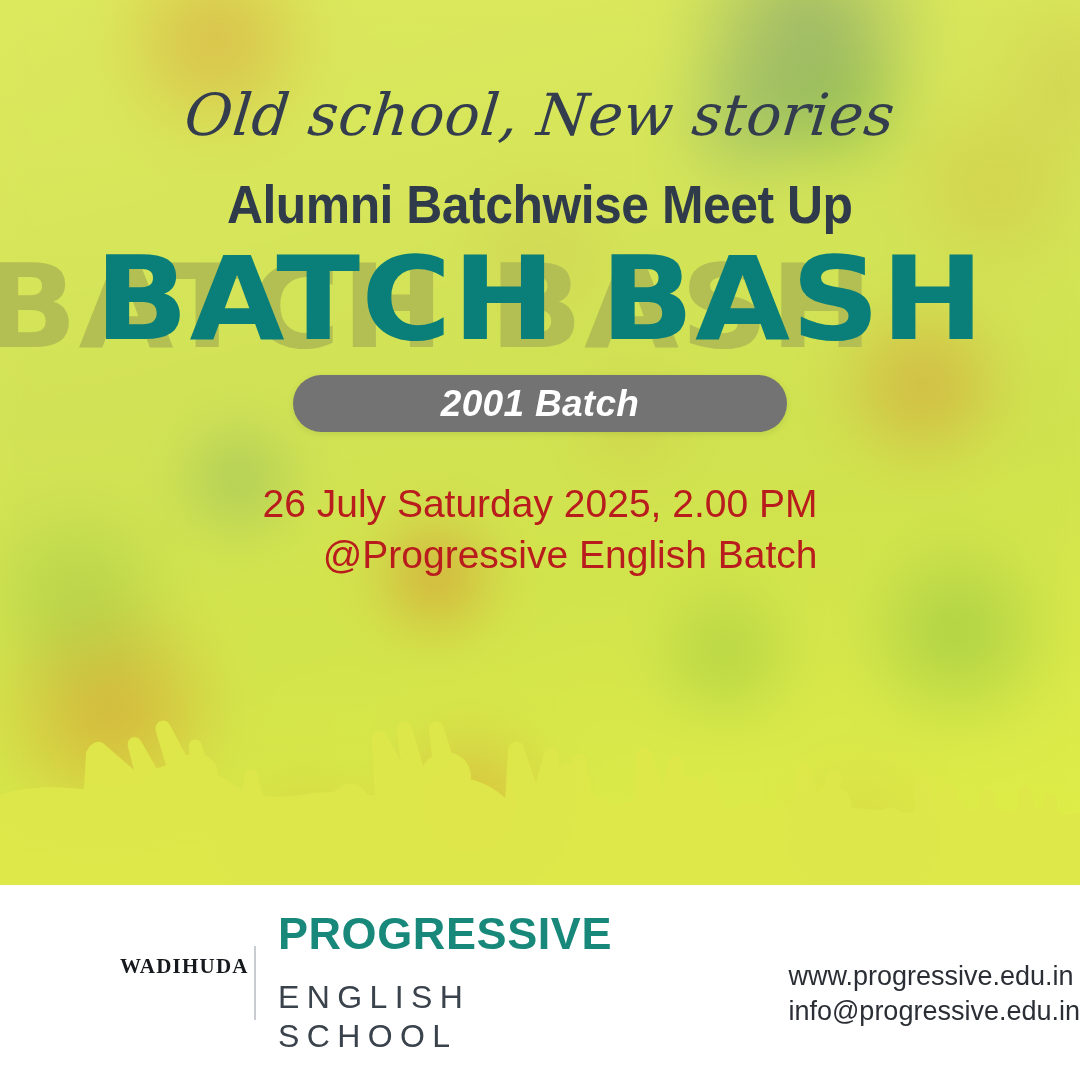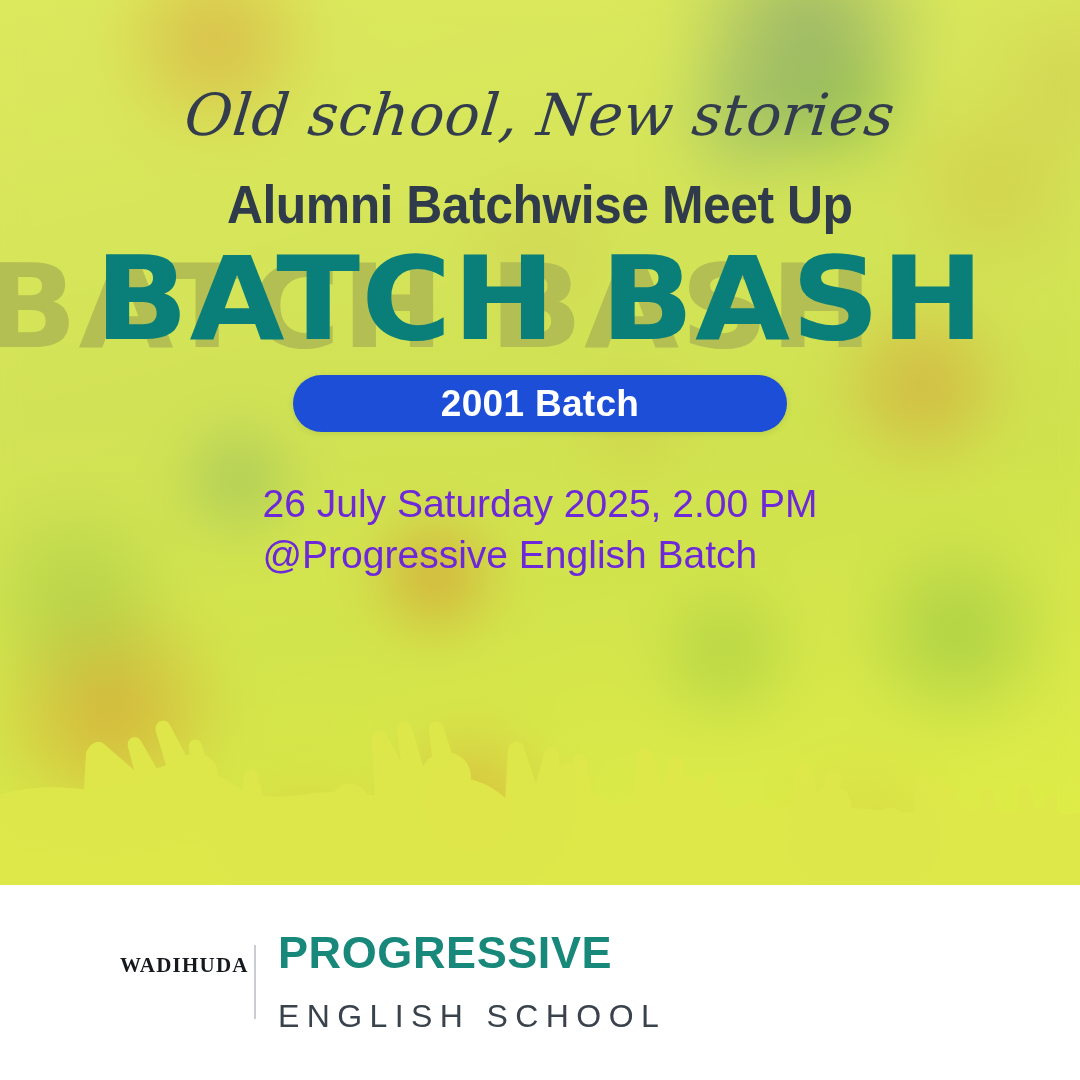--- a/index.html
+++ b/index.html
@@ -102,36 +102,37 @@
     line-height:1;
     white-space:nowrap;
   }
   .bash-shadow{ color:#b3bf53; left:50%; margin-left:calc(-50% + 9px); top:10px; }
   .bash{ color:#0a7f79; }
 
   .batch-pill{
     margin-top:16px;
     width:494px;height:57px;
     border-radius:40px;
-    background:#1d4ed8;
+    background:#737373;
     display:flex;align-items:center;justify-content:center;
     box-shadow:0 2px 6px rgba(90,130,50,.18);
+    font-style:italic;
   }
   .batch-pill span{
     color:#ffffff;
     font-family:"Liberation Sans",sans-serif;
     font-weight:700;
     font-size:37px;
     letter-spacing:.3px;
     line-height:1;
   }
   .when{
     margin-top:46px;
-    text-align:left;
-    color:#6d28d9;
+    text-align:right;
+    color:#b91c1c;
     font-family:"Liberation Sans",sans-serif;
     font-weight:400;
     font-size:39px;
     line-height:1.32;
   }
   .when div{white-space:nowrap;}
 
   
   .footer{
     position:absolute;left:0;top:885px;width:1080px;height:195px;
@@ -295,15 +296,19 @@
       </div>
 
       <div class="vdivider"></div>
 
       <div class="school">
         <div class="school-top">PROGRESSIVE</div>
         <div class="school-bottom">ENGLISH SCHOOL</div>
       </div>
     </div>
 
+    <div class="contact">
+      <div>www.progressive.edu.in</div>
+      <div>info@progressive.edu.in</div>
+    </div>
 
   </div>
 </div>
 
 </body></html>

